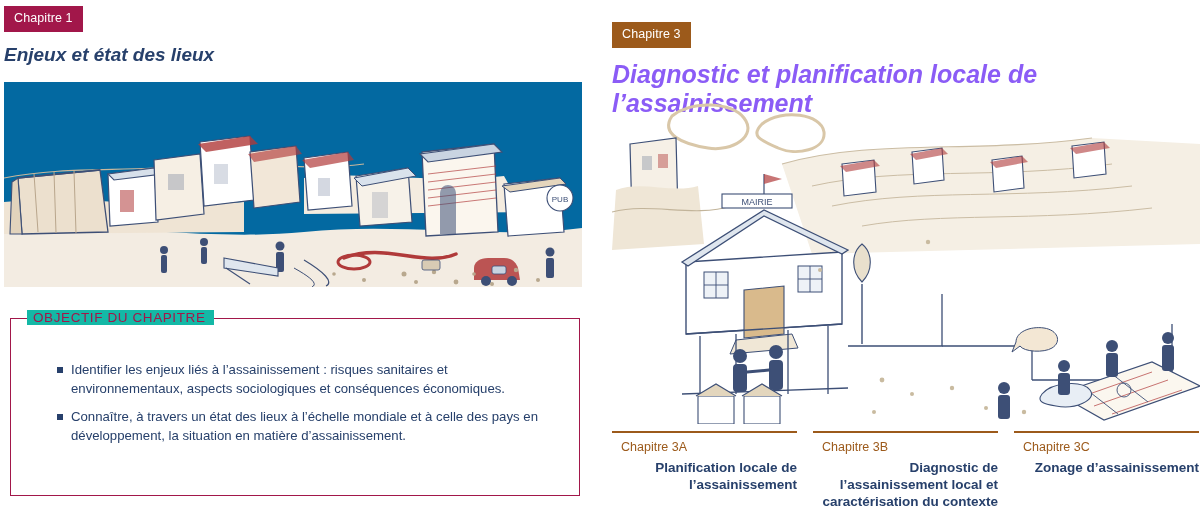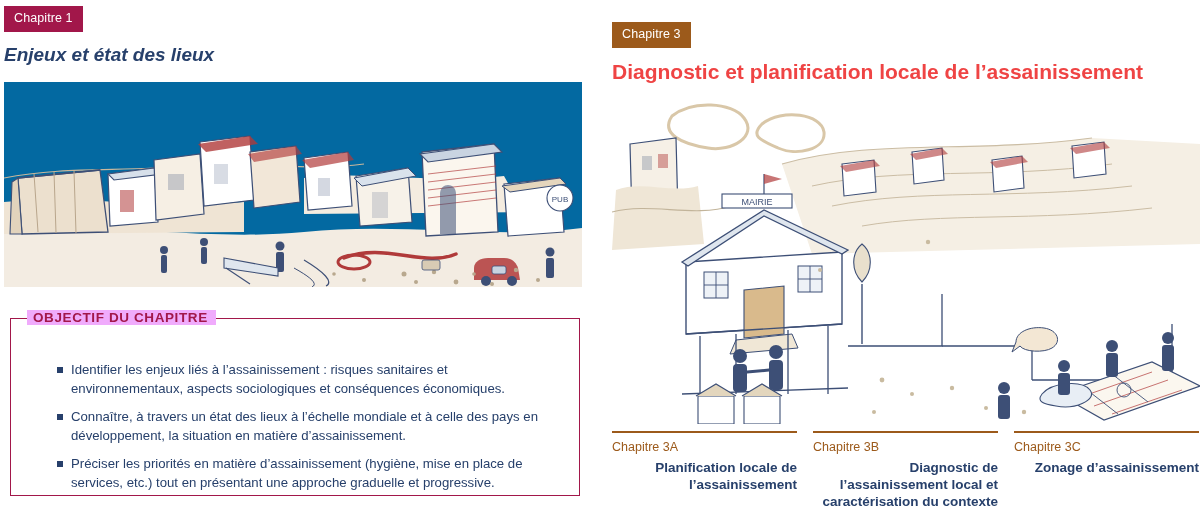--- a/index.html
+++ b/index.html
@@ -54,25 +54,25 @@
   
   .objectif-box {
     position: absolute;
     left: 10px; top: 318px;
     width: 570px; height: 178px;
     border: 1.5px solid #a2174a;
   }
   .objectif-legend {
     position: absolute;
     left: 16px; top: -9px;
-    background: #f0abfc;
+    background: #14b8a6;
     padding: 0 8px 0 6px;
     color: #a2174a;
     font-size: 13.5px;
-    font-weight: bold;
+    font-weight: normal;
     letter-spacing: .6px;
     text-align: center;
   }
   .objectif-list {
     margin: 16px; padding: 26px 22px 0 30px;
     list-style: none;
   }
   .objectif-list li {
     position: relative;
     color: #27406b;
@@ -89,25 +89,26 @@
   }
 
   
   .col-right {
     position: absolute;
     left: 612px; top: 16px;
     width: 588px; height: 518px;
   }
   .tag-right { background: #9c5a1b; margin: 6px 0 0 0; }
   .title-right {
-    color: #ef4444;
-    font-size: 21px;
+    color: #8b5cf6;
+    font-size: 25px;
     font-weight: bold;
     margin: 12px 0 0 0;
     letter-spacing: 0px;
+    font-style: italic;
   }
   .illus-right {
     position: absolute;
     left: 0; top: 78px;
     width: 588px; height: 330px;
     overflow: hidden;
   }
 
   
   .subchapters {
@@ -119,20 +120,21 @@
   }
   .subcard {
     width: 185px;
     border-top: 2px solid #9c5a1b;
     padding-top: 7px;
   }
   .subcard .sub-tag {
     color: #9c5a1b;
     font-size: 12.5px;
     margin-bottom: 5px;
+    margin-left: 9px;
   }
   .subcard .sub-title {
     color: #27406b;
     font-size: 13.5px;
     font-weight: bold;
     line-height: 17px;
     text-align: right;
   }
 
   
@@ -241,24 +243,20 @@
     <div class="objectif-box">
       <div class="objectif-legend">OBJECTIF DU CHAPITRE</div>
       <ul class="objectif-list">
         <li>
           <span class="bullet"></span>
           <span>Identifier les enjeux liés à l’assainissement : risques sanitaires et environnementaux, aspects sociologiques et conséquences économiques.</span>
         </li>
         <li>
           <span class="bullet"></span>
           <span>Connaître, à travers un état des lieux à l’échelle mondiale et à celle des pays en développement, la situation en matière d’assainissement.</span>
-        </li>
-        <li>
-          <span class="bullet"></span>
-          <span>Préciser les priorités en matière d’assainissement (hygiène, mise en place de services, etc.) tout en présentant une approche graduelle et progressive.</span>
         </li>
       </ul>
     </div>
   </div>
 
   <div class="col-right">
 
     <div class="chapter-tag tag-right">Chapitre 3</div>
 
     <div class="title-right">Diagnostic et planification locale de l’assainissement</div>

